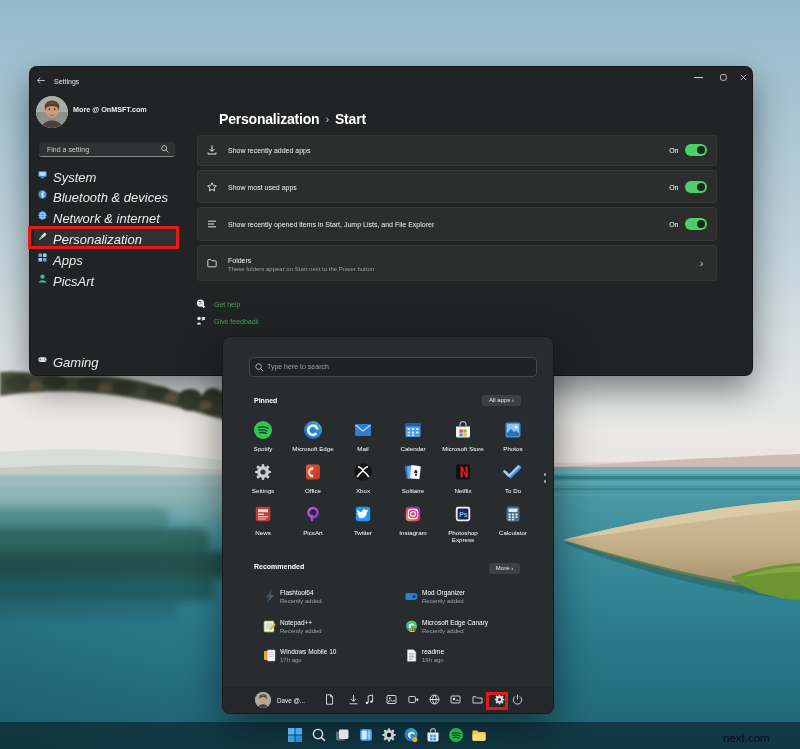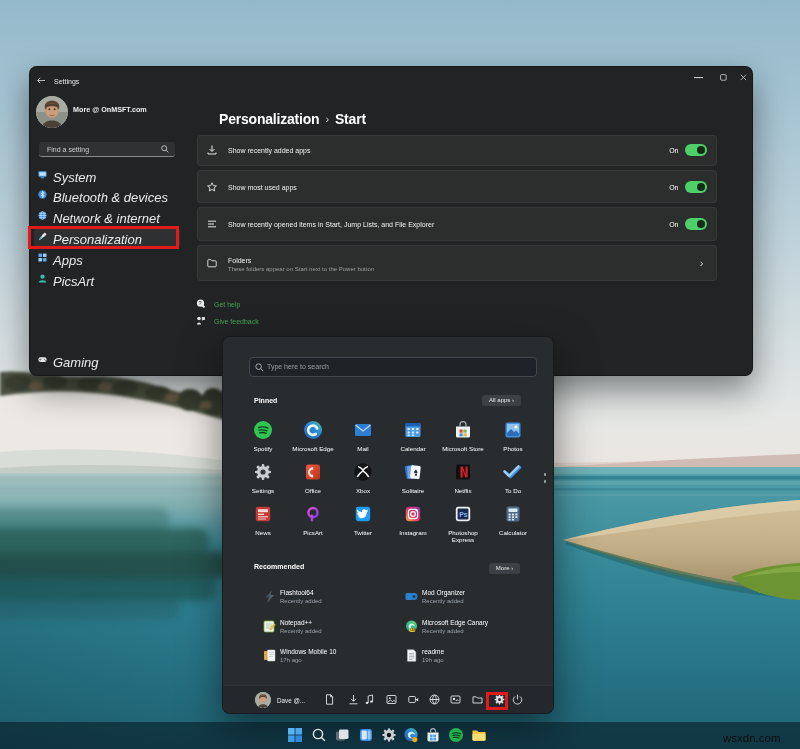--- a/index.html
+++ b/index.html
@@ -662,14 +662,14 @@
       </svg>
     <svg class="tico" style="left:448px" viewBox="0 0 16 16">
         <circle cx="8" cy="8" r="7" fill="#23b14d"></circle>
         <path d="M4.5 6.2 C7.5 5.4 10.5 5.7 12.6 6.8 M5 8.4 C7.5 7.8 10 8 11.8 9 M5.4 10.5 C7.5 10.1 9.6 10.3 11 11" stroke="#0f3018" stroke-width="1.1" fill="none" stroke-linecap="round"></path>
       </svg>
     <svg class="tico" style="left:471px" viewBox="0 0 16 16">
         <path d="M1.5 3.5 H6 L7.5 5 H14.5 V12.5 A1.2 1.2 0 0 1 13.3 13.7 H2.7 A1.2 1.2 0 0 1 1.5 12.5 Z" fill="#f7c63f"></path>
         <path d="M1.5 6.8 H14.5 V12.5 A1.2 1.2 0 0 1 13.3 13.7 H2.7 A1.2 1.2 0 0 1 1.5 12.5 Z" fill="#fadc74"></path>
       </svg>
     </div>
-  <div id="wm">wsxdn.com</div>
+  <div id="wm">next.com</div>
 </div>
 
 </body></html>

